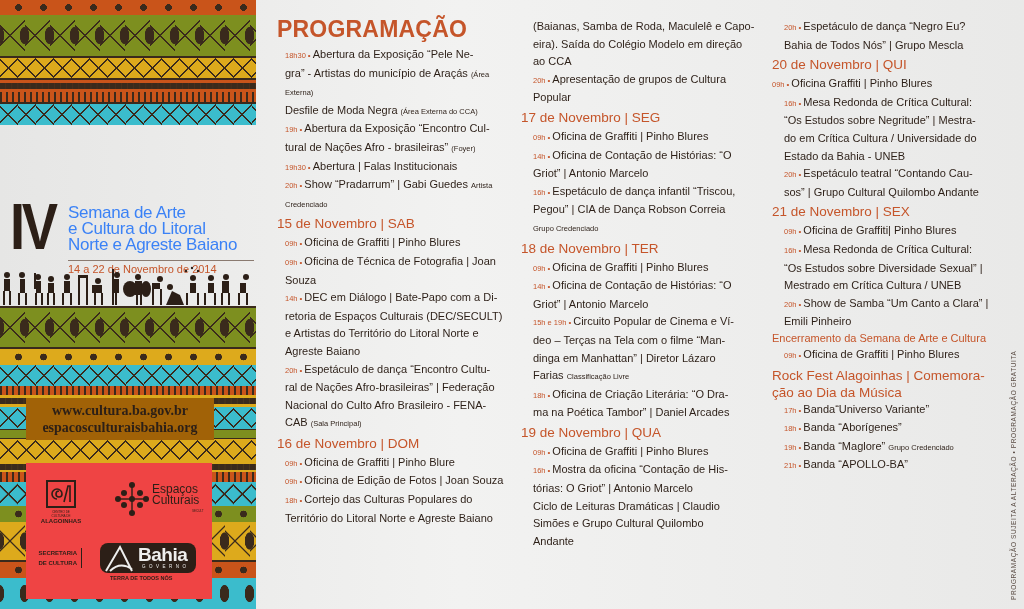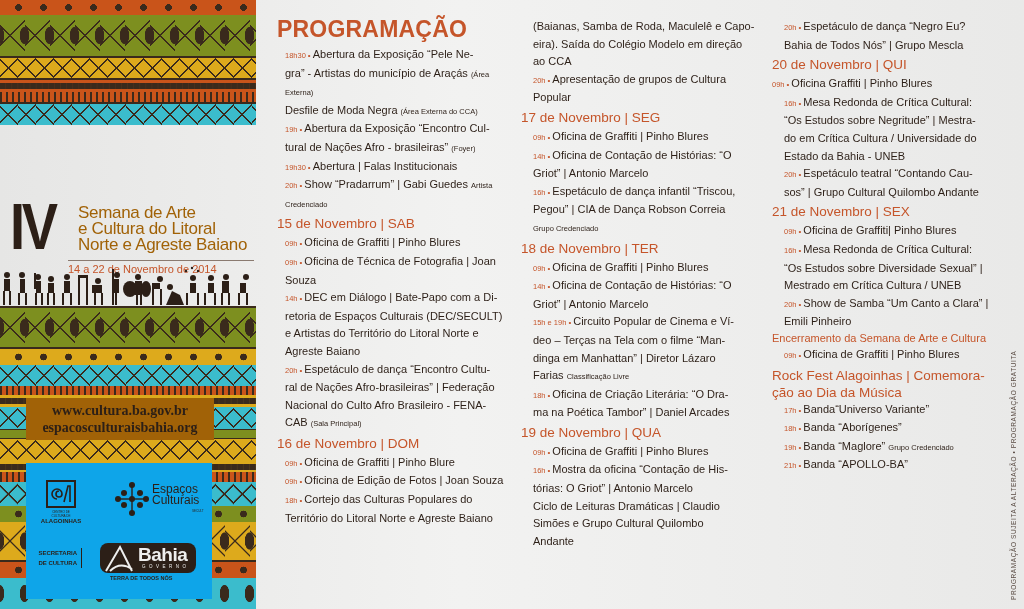--- a/index.html
+++ b/index.html
@@ -32,30 +32,30 @@
   .zigzag { background-image:
       linear-gradient(135deg, transparent 45%, #3a2a1c 46%, #3a2a1c 50%, transparent 51%),
       linear-gradient(45deg, transparent 45%, #3a2a1c 46%, #3a2a1c 50%, transparent 51%);
     background-size: 18px 100%; }
   .line-bottom { border-bottom: 2px solid #3a2a1c; }
   .line-top { border-top: 2px solid #3a2a1c; }
 
   
   .title-block { position: absolute; left: 10px; top: 158px; width: 240px; height: 80px; margin-top: 40px; }
   .roman { position: absolute; left: 0; top: 0; font-family: "Liberation Sans", sans-serif; font-weight: bold; font-size: 64px; line-height: 58px; color: #2c1f17; letter-spacing: -4px; transform: scaleX(0.85); transform-origin: left top; }
-  .title-lines { position: absolute; left: 68px; top: 7px; font-family: "Liberation Sans", sans-serif; font-size: 17px; line-height: 16px; color: #a16207; letter-spacing: -0.3px; }
+  .title-lines { position: absolute; left: 58px; top: 7px; font-family: "Liberation Sans", sans-serif; font-size: 17px; line-height: 16px; color: #3b82f6; letter-spacing: -0.3px; }
   .title-rule { position: absolute; left: 58px; top: 62px; width: 186px; height: 1px; background: #8a7a70; }
   .title-dates { position: absolute; left: 58px; top: 65px; font-size: 11px; color: #c5552a; white-space: nowrap; }
 
   .silhouettes { position: absolute; left: 0; top: 265px; width: 256px; height: 42px; }
 
   .url-box { position: absolute; left: 26px; top: 398px; width: 188px; height: 42px; background: #a16207; text-align: center; padding-top: 4px; }
   .url-box div { font-family: "Liberation Serif", serif; font-size: 14px; line-height: 17px; color: #2c1f17; font-weight: bold; }
 
-  .logo-box { position: absolute; left: 26px; top: 463px; width: 186px; height: 136px; background: #0ea5e9; padding-left: 19px; }
+  .logo-box { position: absolute; left: 26px; top: 463px; width: 186px; height: 136px; background: #ef4444; padding-left: 19px; }
   .logo-ala { position: absolute; left: 20px; top: 17px; text-align: center; width: 30px; }
   .logo-ala .mark { width: 30px; height: 28px; border: 2px solid #2c1f17; margin: 0 auto; position: relative; }
   .logo-ala .small { font-size: 3px; color: #2c1f17; margin-top: 2px; }
   .logo-ala .name { font-size: 6px; font-weight: bold; color: #2c1f17; margin-left: -6px; width: 42px; }
   .logo-esp { position: absolute; left: 88px; top: 18px; width: 95px; height: 40px; }
   .logo-esp .txt { position: absolute; left: 38px; top: 3px; font-family: "Liberation Sans Narrow", "Liberation Sans", sans-serif; font-size: 12px; line-height: 11px; color: #2c1f17; }
   .logo-esp .secult { position: absolute; left: 78px; top: 28px; font-size: 3px; color: #2c1f17; }
   .logo-sec { position: absolute; left: 12px; top: 85px; width: 44px; text-align: right; font-size: 6px; line-height: 10px; font-weight: bold; color: #2c1f17; padding-right: 4px; border-right: 1px solid #2c1f17; }
   .logo-bahia { position: absolute; left: 74px; top: 80px; width: 96px; height: 30px; background: #2c1f17; border-radius: 8px; color: #efefee; }
   .logo-bahia .word { position: absolute; left: 38px; top: 1px; font-size: 19px; font-weight: bold; letter-spacing: -0.5px; }

